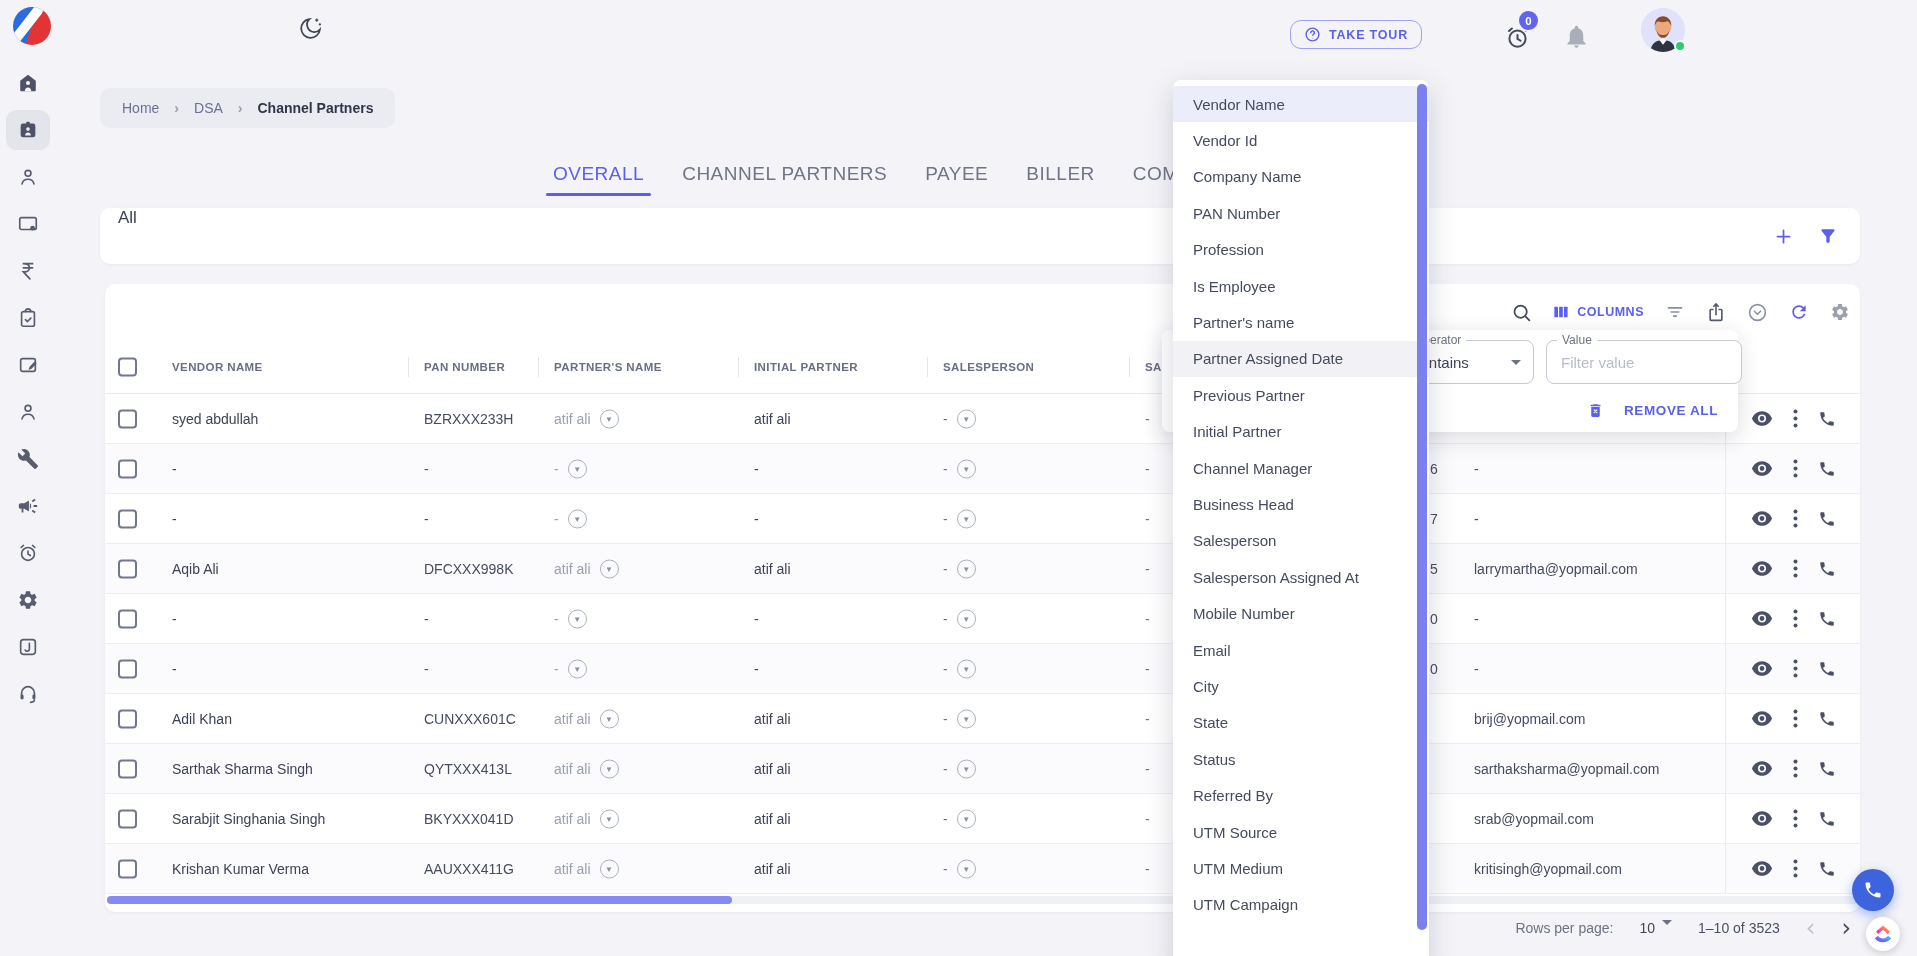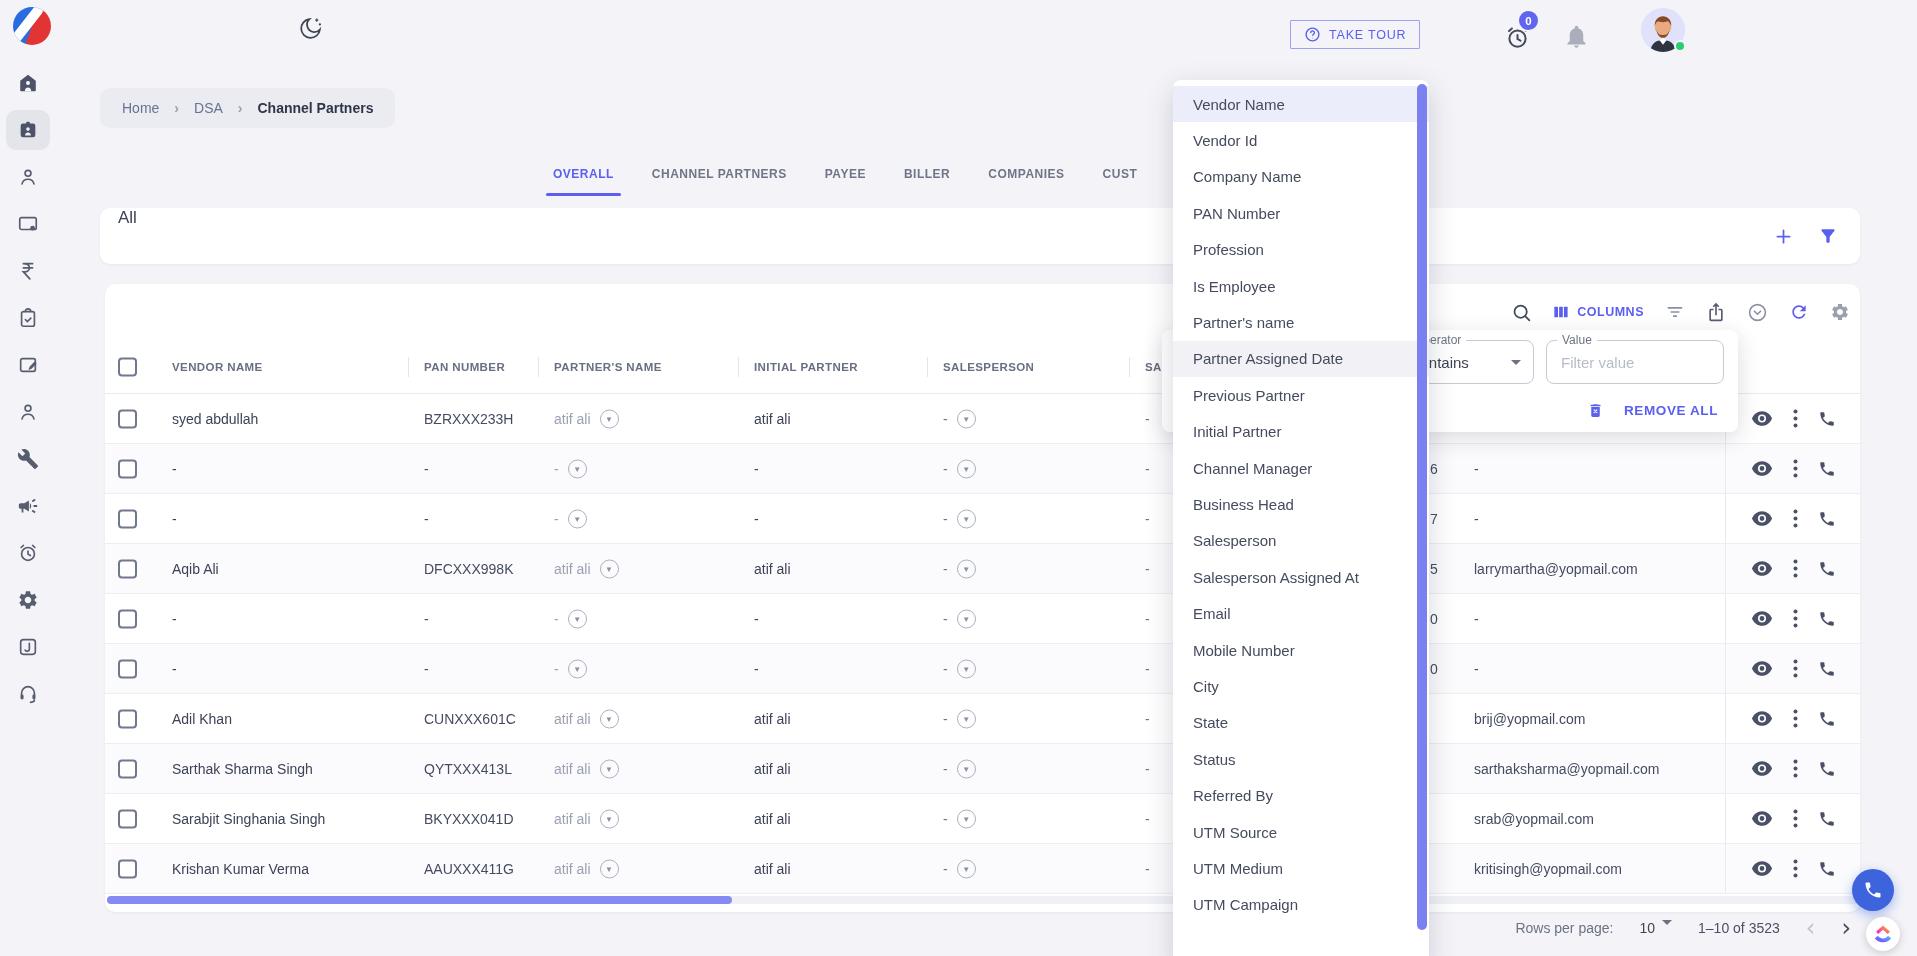--- a/index.html
+++ b/index.html
@@ -7,34 +7,34 @@
 body{position:relative;background:#f4f4f8;font-family:"Liberation Sans",sans-serif;overflow:hidden;color:#3d4257}
 svg{display:block}
 
 .sidebar{position:absolute;left:0;top:63px;width:55px;z-index:5}
 .s-item{width:44px;height:40px;margin:0 auto;margin-bottom:7px;display:flex;align-items:center;justify-content:center;border-radius:10px;cursor:pointer}
 .s-item.active{background:#e4e4eb}
 .logo{position:absolute;left:13px;top:7px;width:38px;height:38px;border-radius:50%;background:conic-gradient(from 200deg,#2b6be0 0 52%,#e23434 52% 100%);overflow:hidden;z-index:5}
 .logo::after{content:"";position:absolute;left:7px;top:-6px;width:10px;height:52px;background:#fff;border-radius:6px;transform:rotate(38deg)}
 
 .moon{position:absolute;left:298px;top:16px;cursor:pointer}
-.take-tour{position:absolute;left:1290px;top:20px;height:29px;padding:0 13px;border:1px solid #9ca1f3;border-radius:1px;color:#5a5ff0;font-size:12.5px;font-weight:400;letter-spacing:.8px;display:flex;align-items:center;gap:8px;background:transparent;cursor:pointer}
+.take-tour{position:absolute;left:1290px;top:20px;height:29px;padding:0 13px;border:1px solid #9ca1f3;border-radius:11px;color:#5a5ff0;font-size:12.5px;font-weight:700;letter-spacing:.8px;display:flex;align-items:center;gap:8px;background:transparent;cursor:pointer}
 .timer-wrap{position:absolute;left:1504px;top:24px;cursor:pointer}
 .badge{position:absolute;left:13px;top:-15px;width:23px;height:23px;border-radius:50%;background:#6064ee;color:#fff;font-size:11.5px;font-weight:700;display:flex;align-items:center;justify-content:center;border:2px solid #f4f4f8}
 .bell{position:absolute;left:1563px;top:23px;cursor:pointer}
 .avatar{position:absolute;left:1641px;top:8px;width:44px;height:44px;border-radius:50%;background:#dfe2fa;overflow:hidden;cursor:pointer}
 .online-dot{position:absolute;left:1674px;top:40px;width:12px;height:12px;border-radius:50%;background:#2ecc71;border:2px solid #f5f5f9}
 
 .breadcrumb{position:absolute;left:100px;top:88px;height:40px;background:#ebebf2;border-radius:10px;display:flex;align-items:center;padding:0 22px;gap:15px;font-size:14px}
 .bc-link{color:#6a7193;cursor:pointer}
 .bc-sep{color:#9ba1b4;font-size:14px;font-weight:700}
 .bc-current{color:#2f3449;font-weight:700}
 
 .tabs{position:absolute;left:546px;top:152px;display:flex;gap:24px;height:44px;align-items:stretch}
-.tab{font-size:12px;font-weight:700;letter-spacing:.5px;color:#6f7587;padding:0 7px;display:flex;align-items:center;position:relative;white-space:nowrap;cursor:pointer}
+.tab{font-size:19px;font-weight:400;letter-spacing:.5px;color:#6f7587;padding:0 7px;display:flex;align-items:center;position:relative;white-space:nowrap;cursor:pointer}
 .tab.active{color:#5a5ff0}
 .tab.active::after{content:"";position:absolute;left:0;right:0;bottom:0;height:3px;background:#5a5ff0;border-radius:2px}
 
 .all-card{position:absolute;left:100px;top:208px;width:1760px;height:56px;background:#fff;border-radius:10px;box-shadow:0 1px 3px rgba(20,25,55,.06);display:flex;padding:0 18px}
 .all-title{font-size:17px;color:#3d4257}
 .all-actions{margin-left:auto;display:flex;gap:24px;align-items:center;padding-right:4px}
 .icon-btn{cursor:pointer;display:flex;align-items:center;justify-content:center}
 
 .table-card{position:absolute;left:105px;top:284px;width:1755px;height:628px;background:#fff;border-radius:10px;box-shadow:0 1px 3px rgba(20,25,55,.06)}
 .toolbar{position:absolute;top:0;right:10px;height:56px;display:flex;align-items:center;gap:21px}
@@ -74,21 +74,21 @@
 
 .col-menu{position:absolute;left:1173px;top:80px;width:256px;height:890px;background:#fff;border-radius:8px;box-shadow:0 8px 28px rgba(30,34,60,.18);z-index:50;padding-top:6px;overflow:hidden}
 .menu-item{height:36.4px;display:flex;align-items:center;padding-left:20px;font-size:15px;color:#454b5e;cursor:pointer}
 .menu-item.selected{background:#ecedfb}
 .menu-item.hovered{background:#f2f2f6}
 .menu-scroll{position:absolute;right:2px;top:4px;width:10px;height:846px;border-radius:6px;background:#7b80f0;cursor:pointer}
 
 .filter-panel{position:absolute;left:1162px;top:330px;width:576px;height:102px;background:#fff;border-radius:8px;box-shadow:0 6px 22px rgba(30,34,60,.16);z-index:40}
 .field{position:absolute;top:10px;height:44px;border:1px solid #c6cad4;border-radius:8px;background:#fff}
 .op-select{left:236px;width:136px;cursor:pointer}
-.value-field{left:384px;width:178px}
+.value-field{left:384px;width:196px}
 .float-label{position:absolute;top:-8px;left:10px;background:#fff;padding:0 5px;font-size:12px;color:#6c7383;line-height:1.2}
 .op-value{position:absolute;left:14px;top:50%;transform:translateY(-50%);font-size:15px;color:#3f4454}
 .op-caret{position:absolute;right:12px;top:50%;margin-top:-2px;width:0;height:0;border-left:5px solid transparent;border-right:5px solid transparent;border-top:5px solid #6c7383}
 .value-input{position:absolute;left:14px;top:0;height:100%;width:150px;border:none;outline:none;background:transparent;font-size:15px;color:#3f4454;font-family:"Liberation Sans",sans-serif}
 .value-input::placeholder{color:#b7bcc8}
 .remove-all{position:absolute;right:20px;bottom:13px;display:flex;gap:20px;align-items:center;color:#5a5ff0;font-weight:700;font-size:13.5px;letter-spacing:.6px;cursor:pointer}
 </style>
 </head>
 <body>
 
@@ -803,22 +803,22 @@
       <div class="menu-item">Profession</div>
       <div class="menu-item">Is Employee</div>
       <div class="menu-item">Partner's name</div>
       <div class="menu-item hovered">Partner Assigned Date</div>
       <div class="menu-item">Previous Partner</div>
       <div class="menu-item">Initial Partner</div>
       <div class="menu-item">Channel Manager</div>
       <div class="menu-item">Business Head</div>
       <div class="menu-item">Salesperson</div>
       <div class="menu-item">Salesperson Assigned At</div>
+      <div class="menu-item">Mobile Number</div>
       <div class="menu-item">Email</div>
-      <div class="menu-item">Mobile Number</div>
       <div class="menu-item">City</div>
       <div class="menu-item">State</div>
       <div class="menu-item">Status</div>
       <div class="menu-item">Referred By</div>
       <div class="menu-item">UTM Source</div>
       <div class="menu-item">UTM Medium</div>
       <div class="menu-item">UTM Campaign</div>
     </div>
   <span class="menu-scroll"></span>
 </div>

